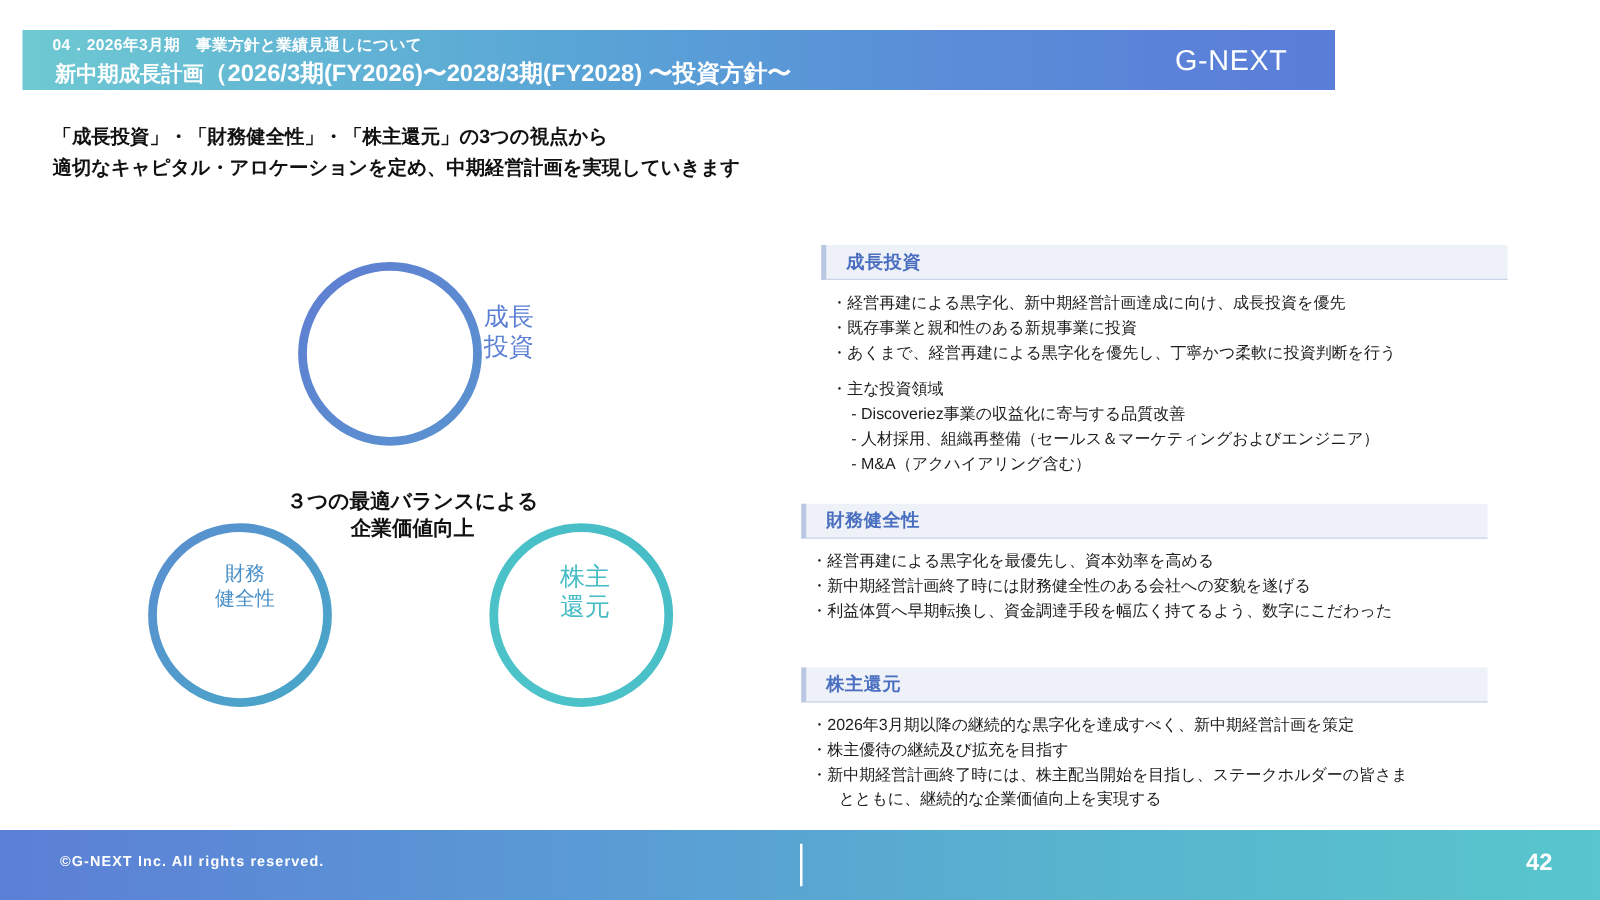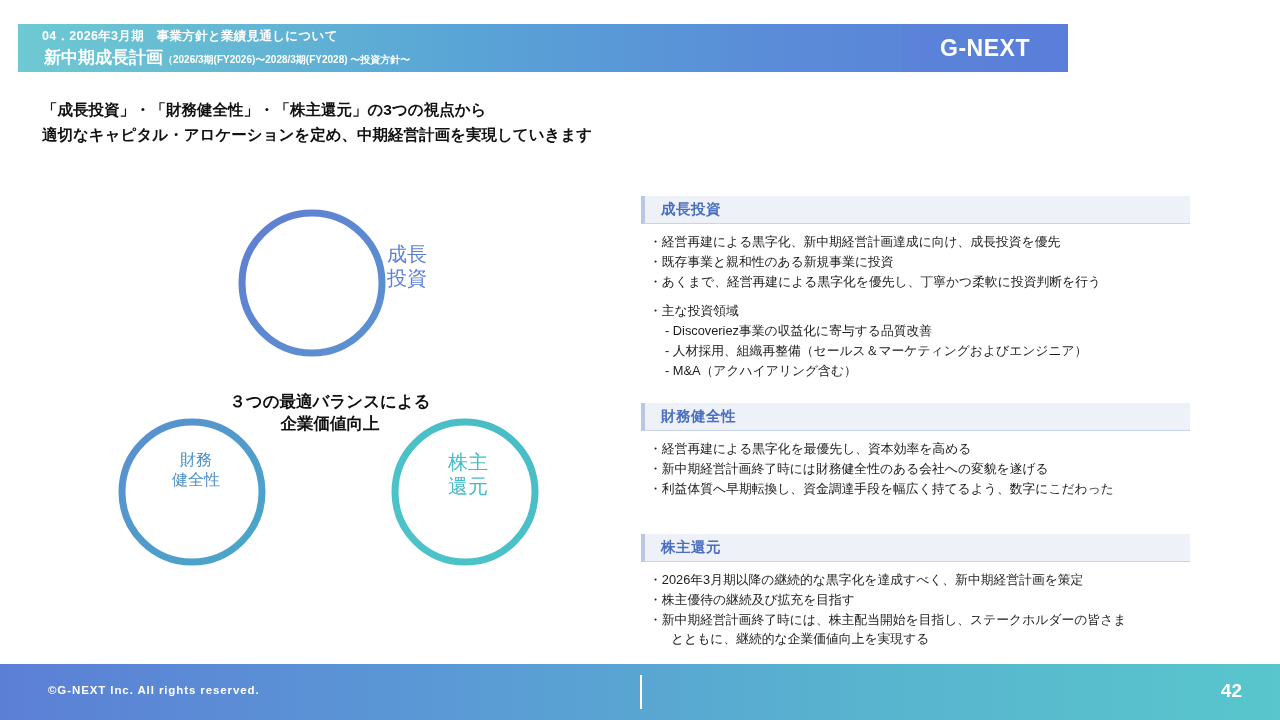--- a/index.html
+++ b/index.html
@@ -40,36 +40,36 @@
     position: absolute;
     left: 26px;
     top: 22px;
     font-size: 17px;
     font-weight: bold;
     color: #ffffff;
     letter-spacing: 0px;
     white-space: nowrap;
   }
   .header-line2 .sub {
-    font-size: 10px;
+    font-size: 19px;
   }
   .logo-block {
     position: absolute;
     right: 0px;
     top: 0px;
     width: 166px;
     height: 48px;
     background: linear-gradient(90deg, #5b83d8 0%, #5a7ed9 100%);
     display: flex;
     align-items: center;
     justify-content: center;
   }
   .logo-text {
     font-size: 23px;
-    font-weight: bold;
+    font-weight: normal;
     color: #ffffff;
     letter-spacing: 0.5px;
   }
 
   
   .lead {
     position: absolute;
     left: 42px;
     top: 98px;
     font-size: 15.5px;
@@ -148,21 +148,21 @@
     font-size: 12.8px;
     line-height: 1.55;
     color: #1c1c1c;
     white-space: nowrap;
   }
   .b-line.indent1 { padding-left: 16px; }
   .b-line.indent2 { padding-left: 22px; }
   .b-line.spacer { height: 10px; }
 
   
-  #sec-growth   { top: 196px; }
+  #sec-growth   { top: 196px; margin-left: 16px; }
   #sec-finance  { top: 403px; }
   #sec-return   { top: 534px; }
 
   
   .footer-bar {
     position: absolute;
     left: 0;
     bottom: 0;
     width: 1280px;
     height: 56px;

